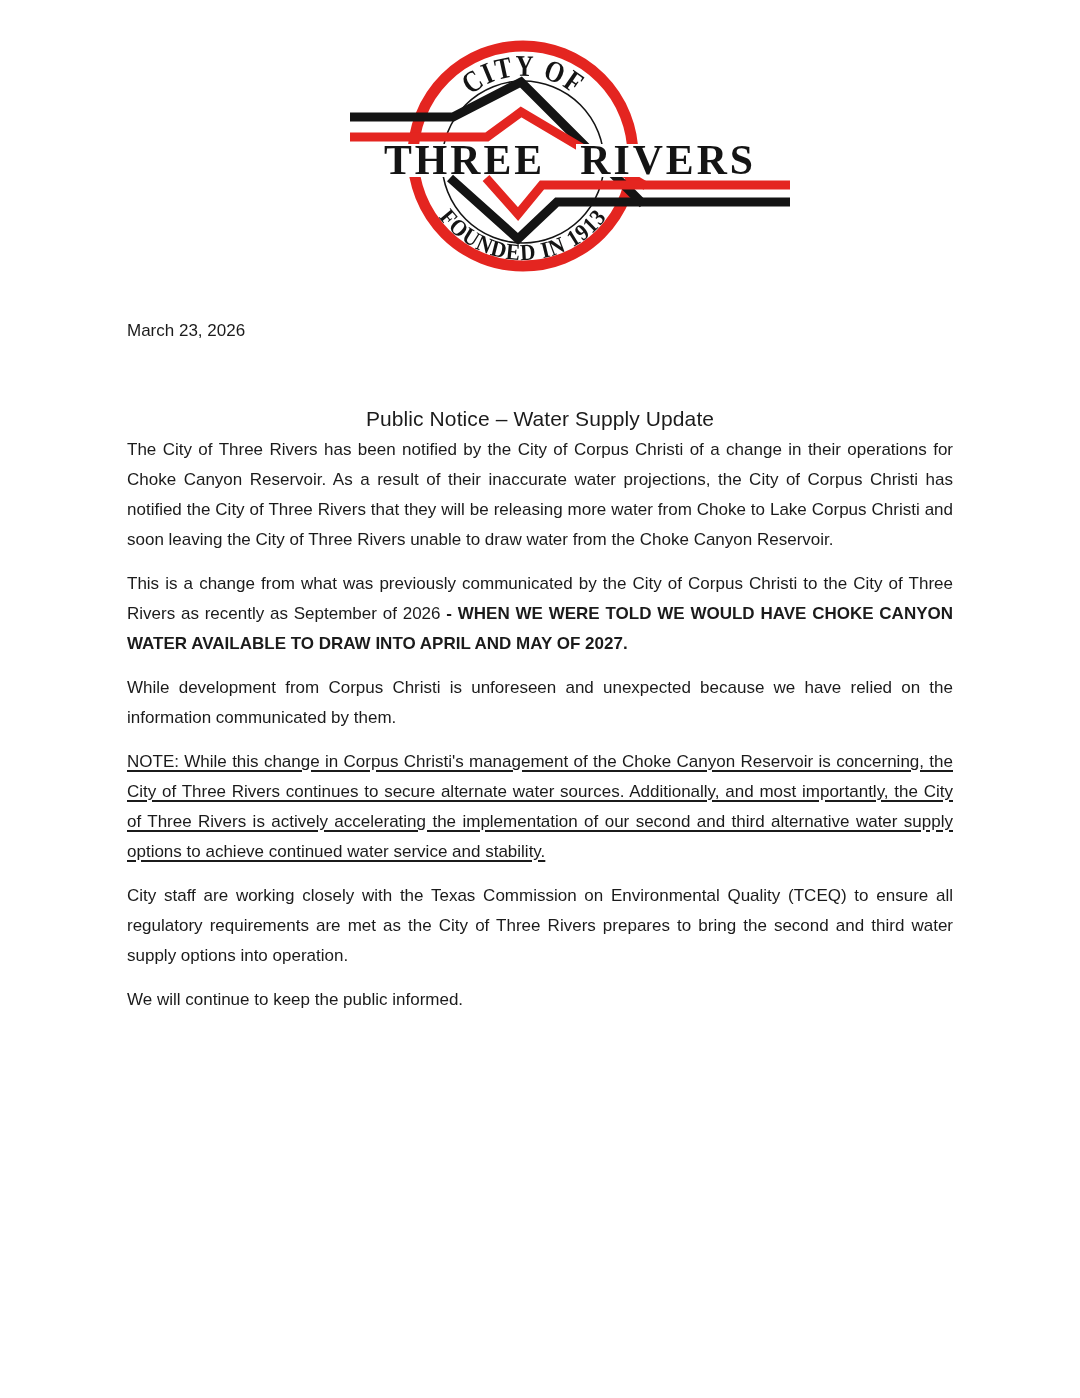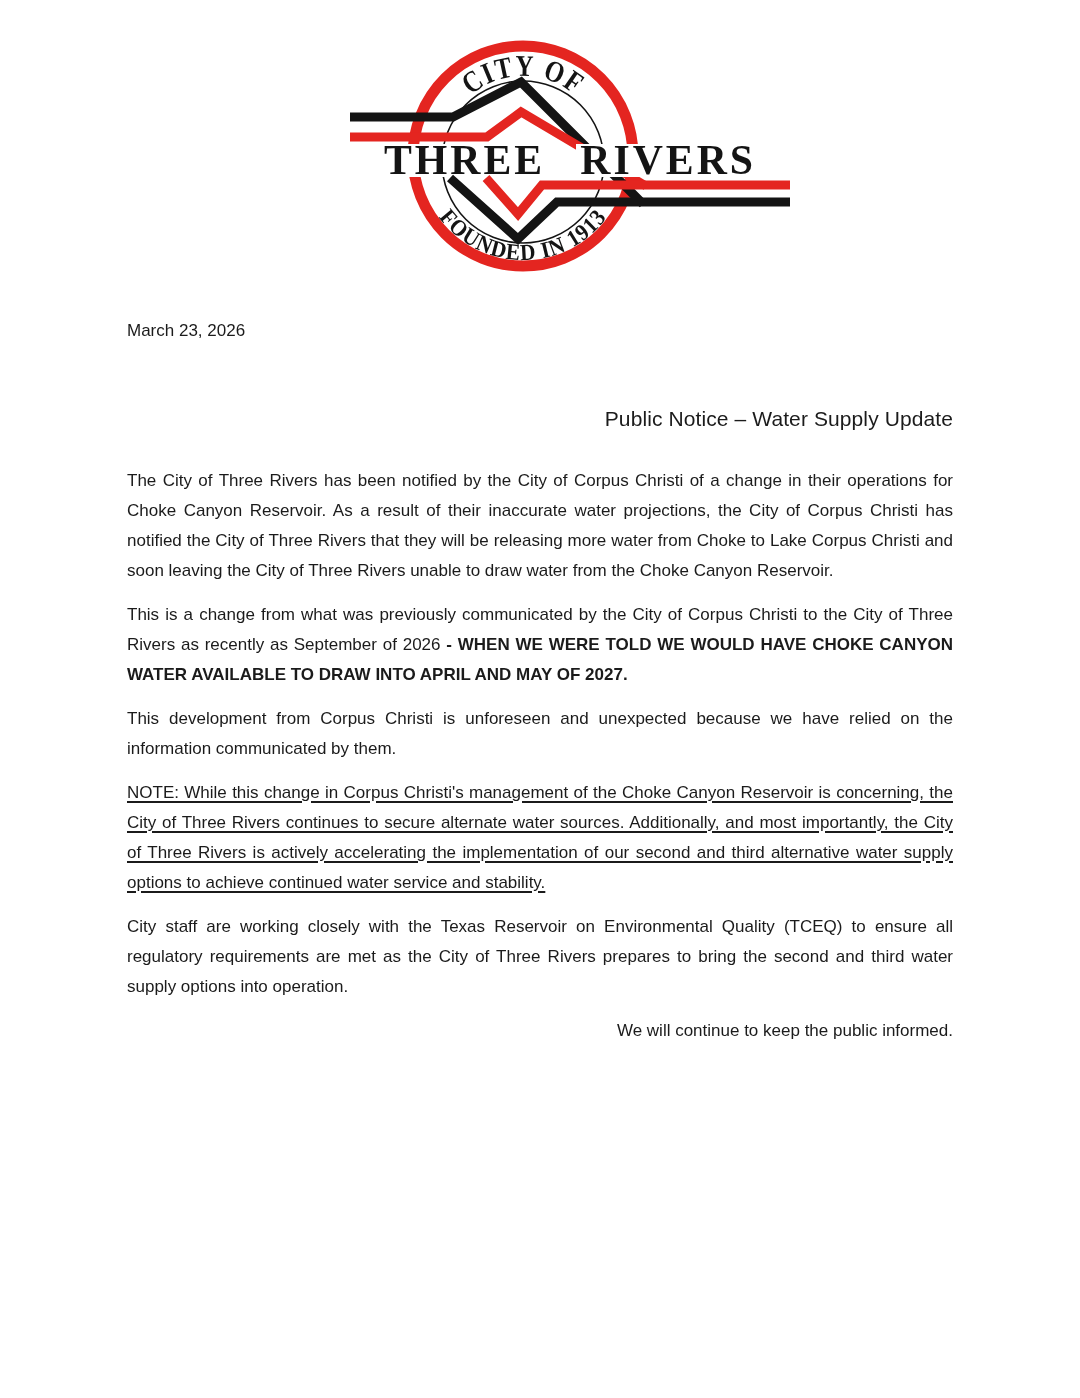--- a/index.html
+++ b/index.html
@@ -20,30 +20,30 @@
   .logo-wrap svg{display:block;width:440px;height:280px;}
   .logo-seal-font{font-family:"Liberation Serif", serif;font-weight:bold;}
   .doc-date{
     margin-top:32px;
     font-size:17px;line-height:22px;
   }
   .doc-title{
     margin:64px 0 0 0;
     font-size:21px;line-height:26px;
     font-weight:normal;
-    text-align:right;
+    text-align:center;
     letter-spacing:.1px;
   }
   .doc-body p{
     margin:0 0 14px 0;
     font-size:17px;line-height:30px;
     text-align:justify;
   }
-  .doc-body p.first{margin-top:34px;}
-  .doc-body p.last{text-align:right;}
+  .doc-body p.first{margin-top:3px;}
+  .doc-body p.last{text-align:left;}
   p.note-underline{
     text-decoration:underline;
     text-underline-offset:3px;
     text-decoration-thickness:1.5px;
   }
   .doc-body strong{font-weight:bold;}
 </style>
 </head>
 <body>
 
@@ -82,22 +82,22 @@
 
   <div class="doc-date">March 23, 2026</div>
 
   <h1 class="doc-title">Public Notice – Water Supply Update</h1>
 
   <div class="doc-body">
     <p class="first">The City of Three Rivers has been notified by the City of Corpus Christi of a change in their operations for Choke Canyon Reservoir. As a result of their inaccurate water projections, the City of Corpus Christi has notified the City of Three Rivers that they will be releasing more water from Choke to Lake Corpus Christi and soon leaving the City of Three Rivers unable to draw water from the Choke Canyon Reservoir.</p>
 
     <p><span>This is a change from what was previously communicated by the City of Corpus Christi to the City of Three Rivers as recently as September of 2026 </span><strong>- WHEN WE WERE TOLD WE WOULD HAVE CHOKE CANYON WATER AVAILABLE TO DRAW INTO APRIL AND MAY OF 2027.</strong></p>
 
-    <p>This development from Corpus Christi is unforeseen and unexpected because we have relied on the information communicated by them.</p>
+    <p>While development from Corpus Christi is unforeseen and unexpected because we have relied on the information communicated by them.</p>
 
     <p class="note-underline">NOTE: While this change in Corpus Christi's management of the Choke Canyon Reservoir is concerning, the City of Three Rivers continues to secure alternate water sources. Additionally, and most importantly, the City of Three Rivers is actively accelerating the implementation of our second and third alternative water supply options to achieve continued water service and stability.</p>
 
-    <p>City staff are working closely with the Texas Reservoir on Environmental Quality (TCEQ) to ensure all regulatory requirements are met as the City of Three Rivers prepares to bring the second and third water supply options into operation.</p>
+    <p>City staff are working closely with the Texas Commission on Environmental Quality (TCEQ) to ensure all regulatory requirements are met as the City of Three Rivers prepares to bring the second and third water supply options into operation.</p>
 
     <p class="last">We will continue to keep the public informed.</p>
   </div>
 
 </div>
 
 </body></html>

